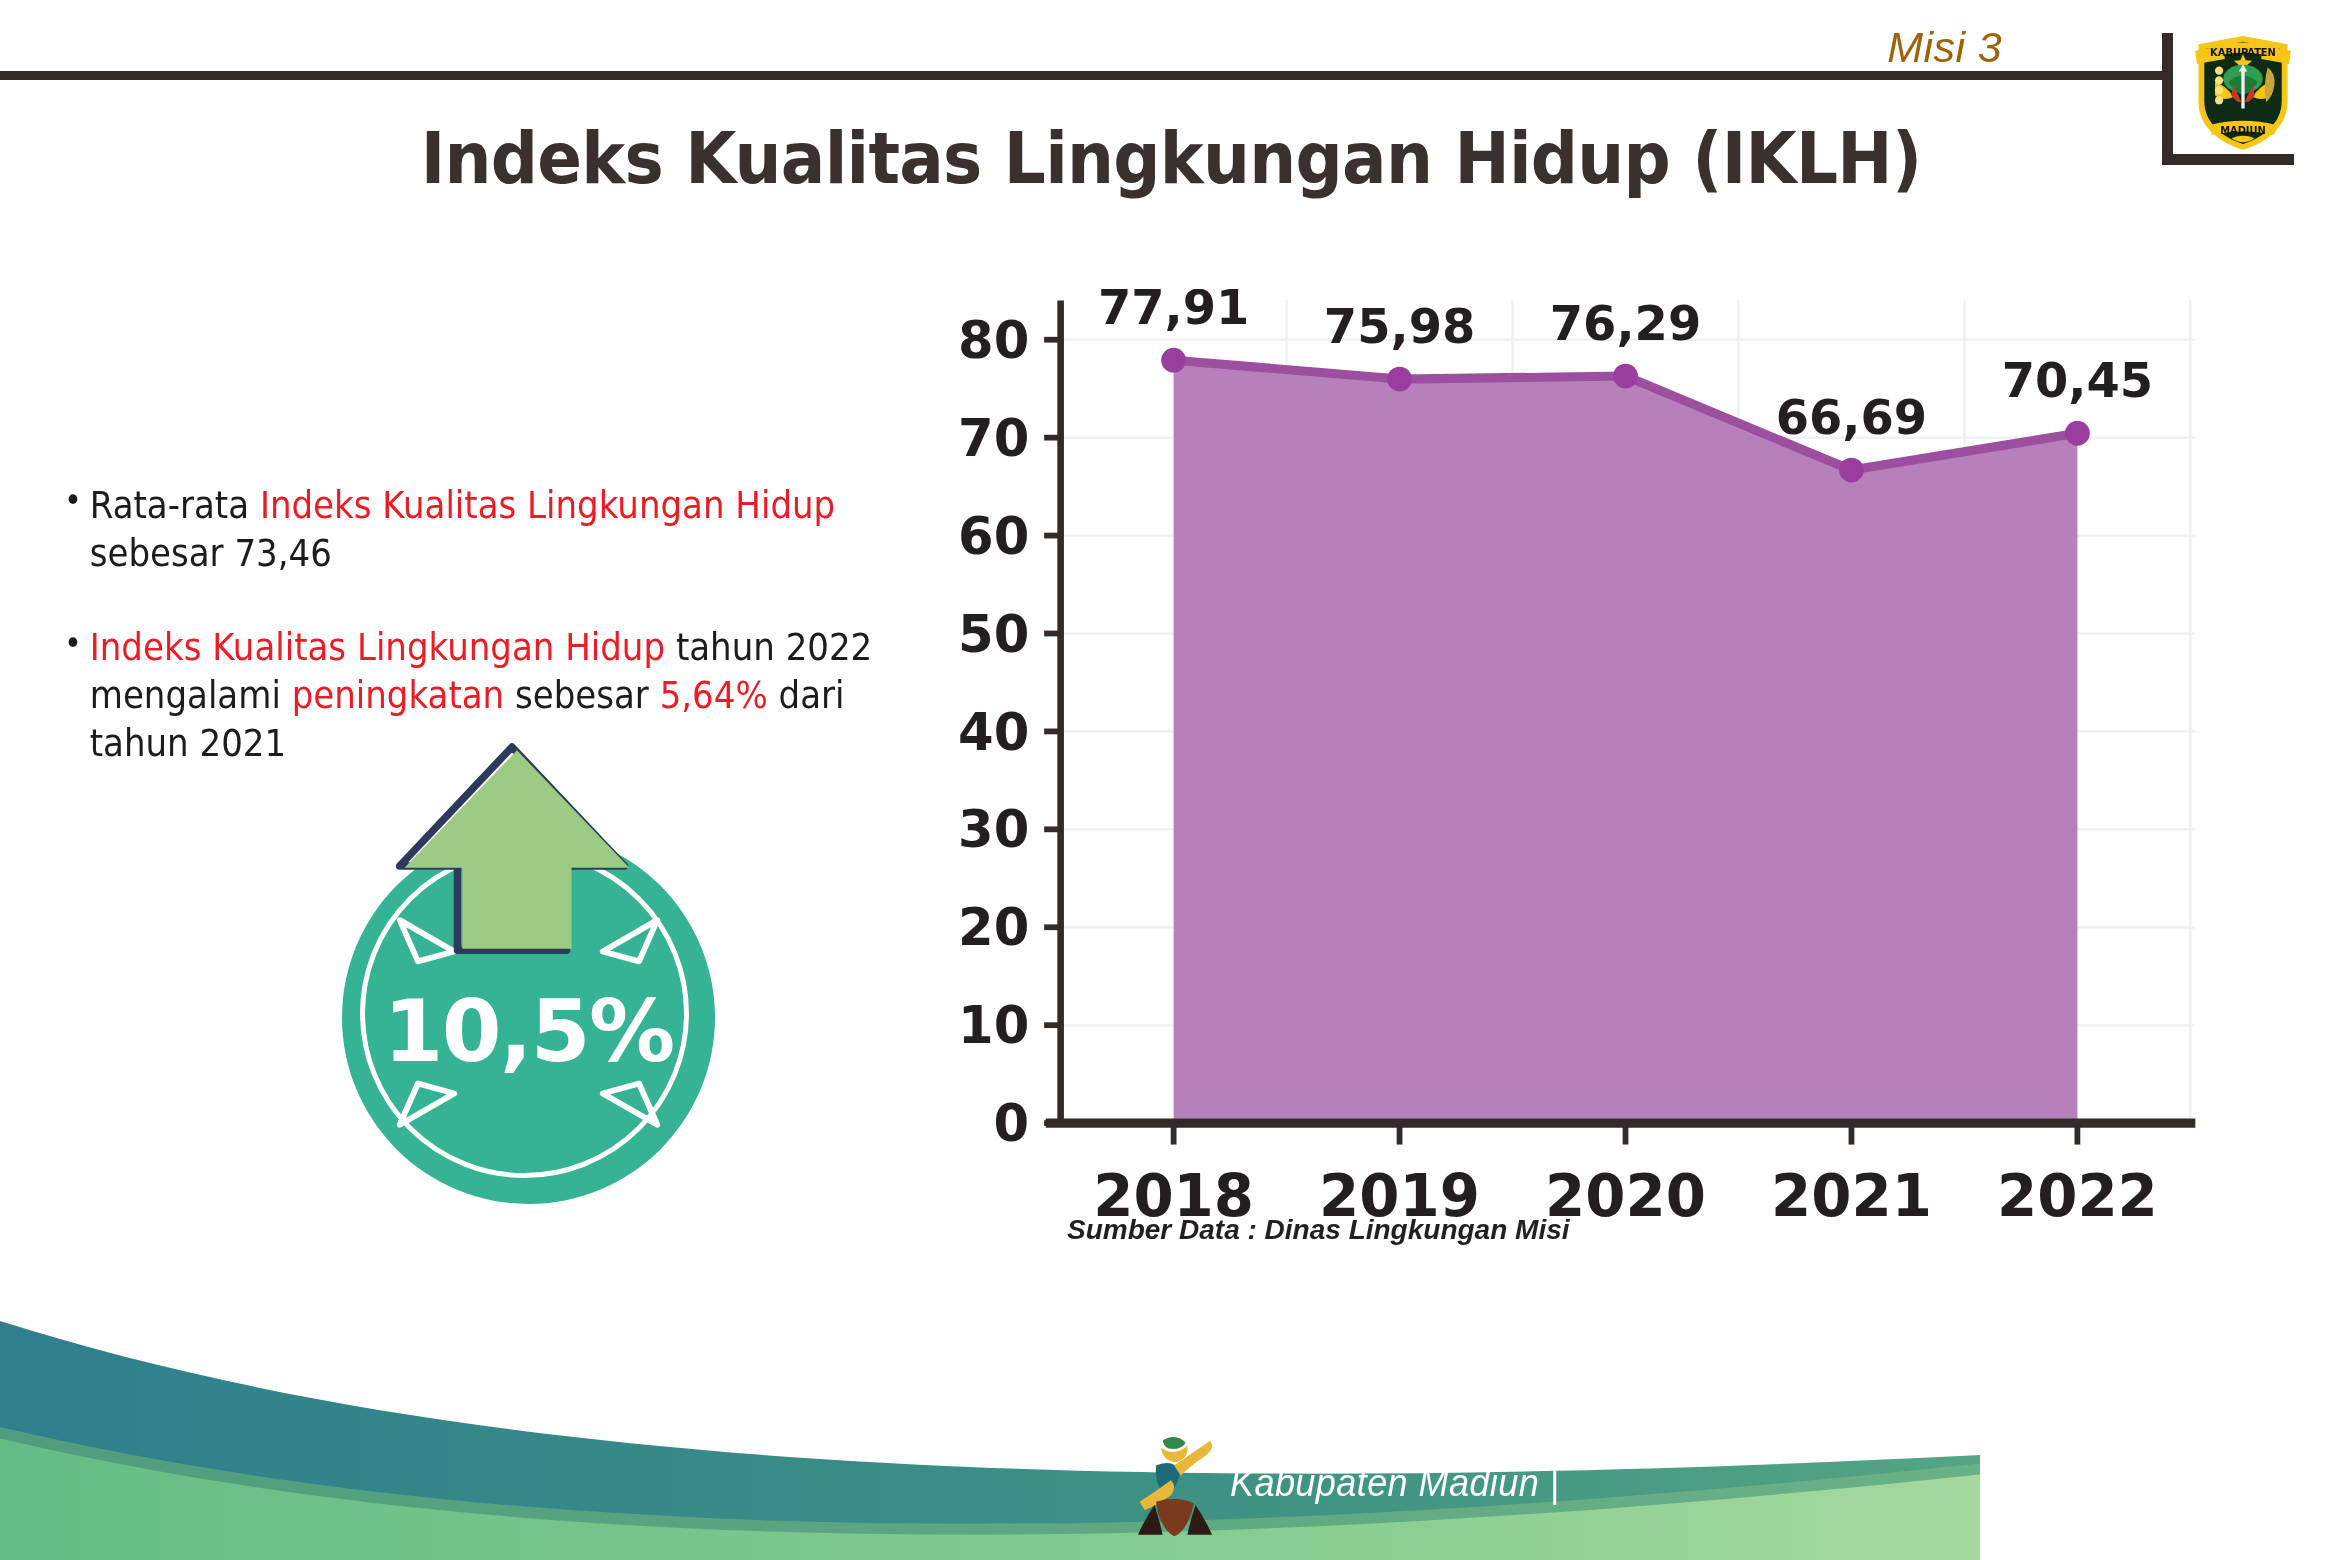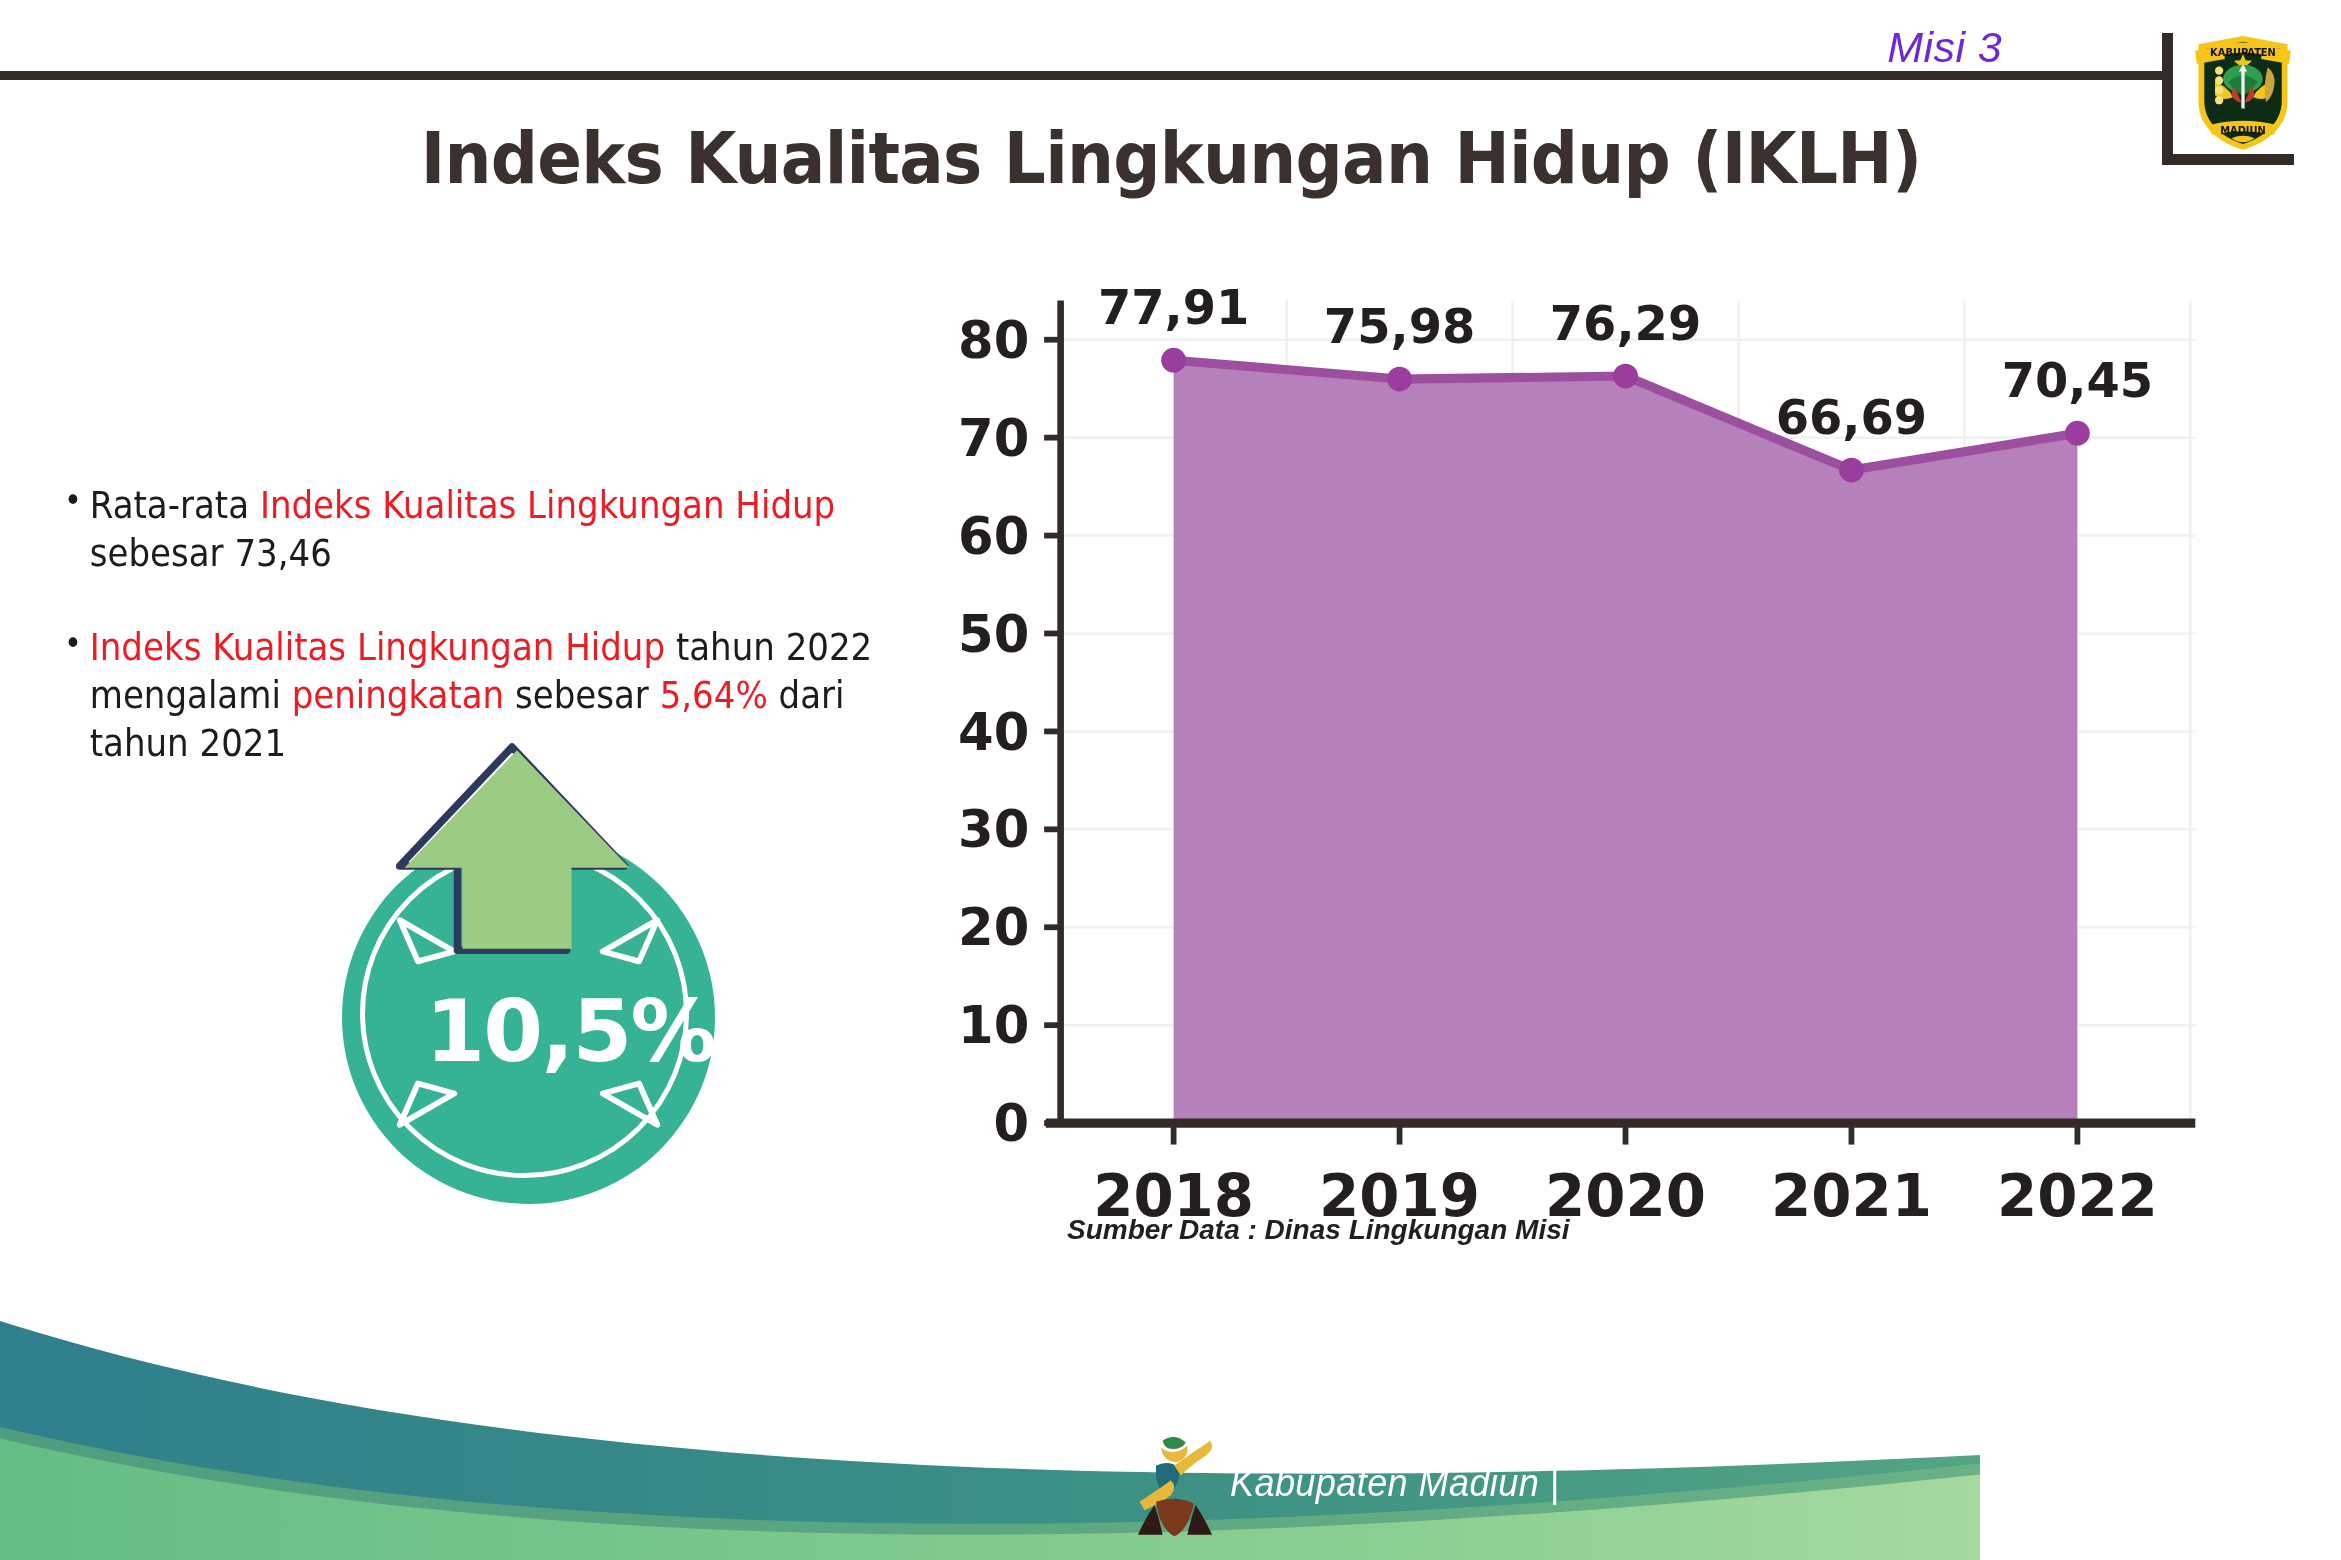--- a/index.html
+++ b/index.html
@@ -40,21 +40,21 @@
     height: 10.7px;
     background: #332b28;
   }
   .misi-label {
     position: absolute;
     right: 340px;
     top: 23px;
     font-family: "Liberation Sans", sans-serif;
     font-style: italic;
     font-size: 43px;
-    color: #6d28d9;
+    color: #a16207;
     letter-spacing: 0.4px;
   }
 
   
   .emblem {
     position: absolute;
     left: 2190px;
     top: 31px;
     width: 106px;
     height: 122px;
@@ -130,21 +130,21 @@
     height: 329px;
     border-radius: 50%;
     border: 5px solid #ffffff;
     box-sizing: border-box;
   }
   .badge-value {
     position: absolute;
     left: 18px;
     top: 239px;
     width: 373px;
-    text-align: right;
+    text-align: center;
     font-family: "DejaVu Sans", sans-serif;
     font-weight: bold;
     font-size: 86px;
     color: #ffffff;
     letter-spacing: -1.7px;
   }
   .badge-arrow {
     position: absolute;
     left: 64px;
     top: 0;

